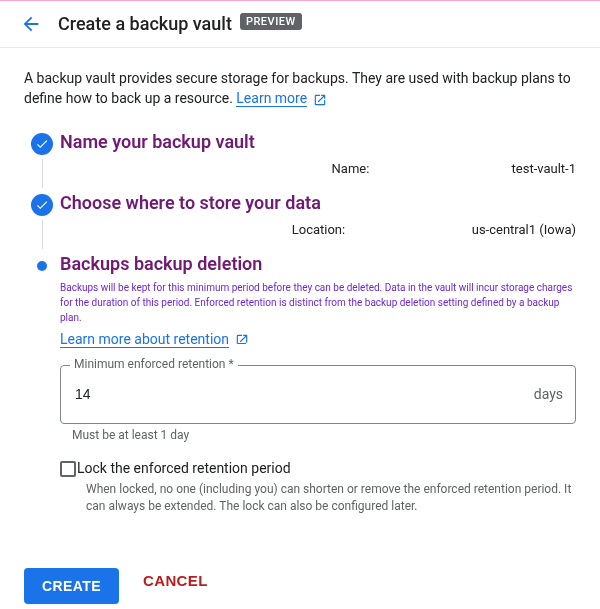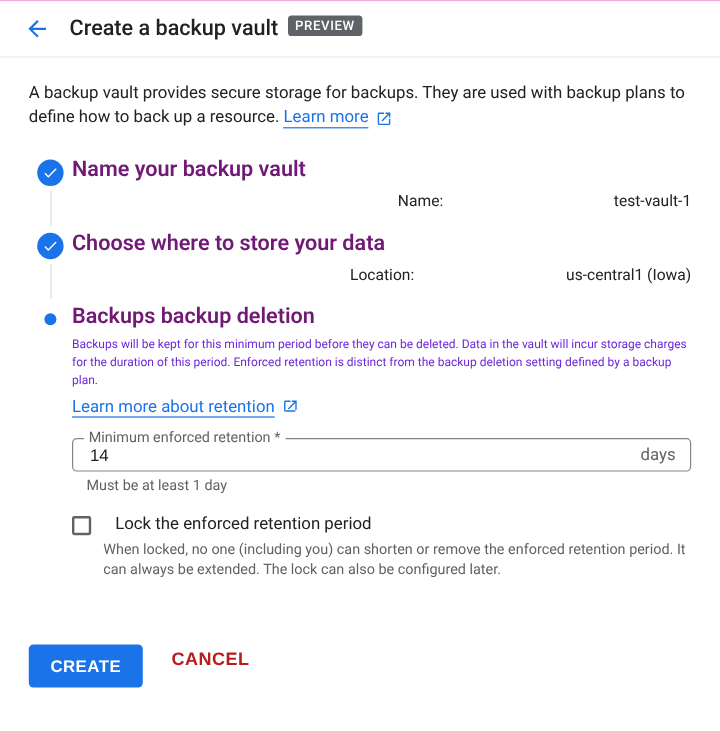--- a/index.html
+++ b/index.html
@@ -119,21 +119,21 @@
     background: #fff;
     padding: 0 4px;
     font-size: 12px;
     color: #5f6368;
   }
   .retention-row {
     display: flex;
     align-items: center;
     border: 1px solid #80868b;
     border-radius: 4px;
-    height: 28px;
+    height: 59px;
     padding: 0 12px;
   }
   .retention-input {
     flex: 1;
     border: none;
     outline: none;
     font-size: 14px;
     color: #202124;
     background: transparent;
   }
@@ -142,21 +142,21 @@
     font-size: 14px;
   }
   .hint {
     font-size: 12px;
     color: #5f6368;
     margin: 4px 0 18px 12px;
   }
   .check-row {
     display: flex;
     align-items: flex-start;
-    gap: 20px;
+    gap: 1px;
     margin-bottom: 4px;
   }
   .checkbox {
     width: 16px; height: 16px;
     border: 2px solid #5f6368;
     border-radius: 2px;
     margin-top: 1px;
     cursor: pointer;
     flex-shrink: 0;
   }

